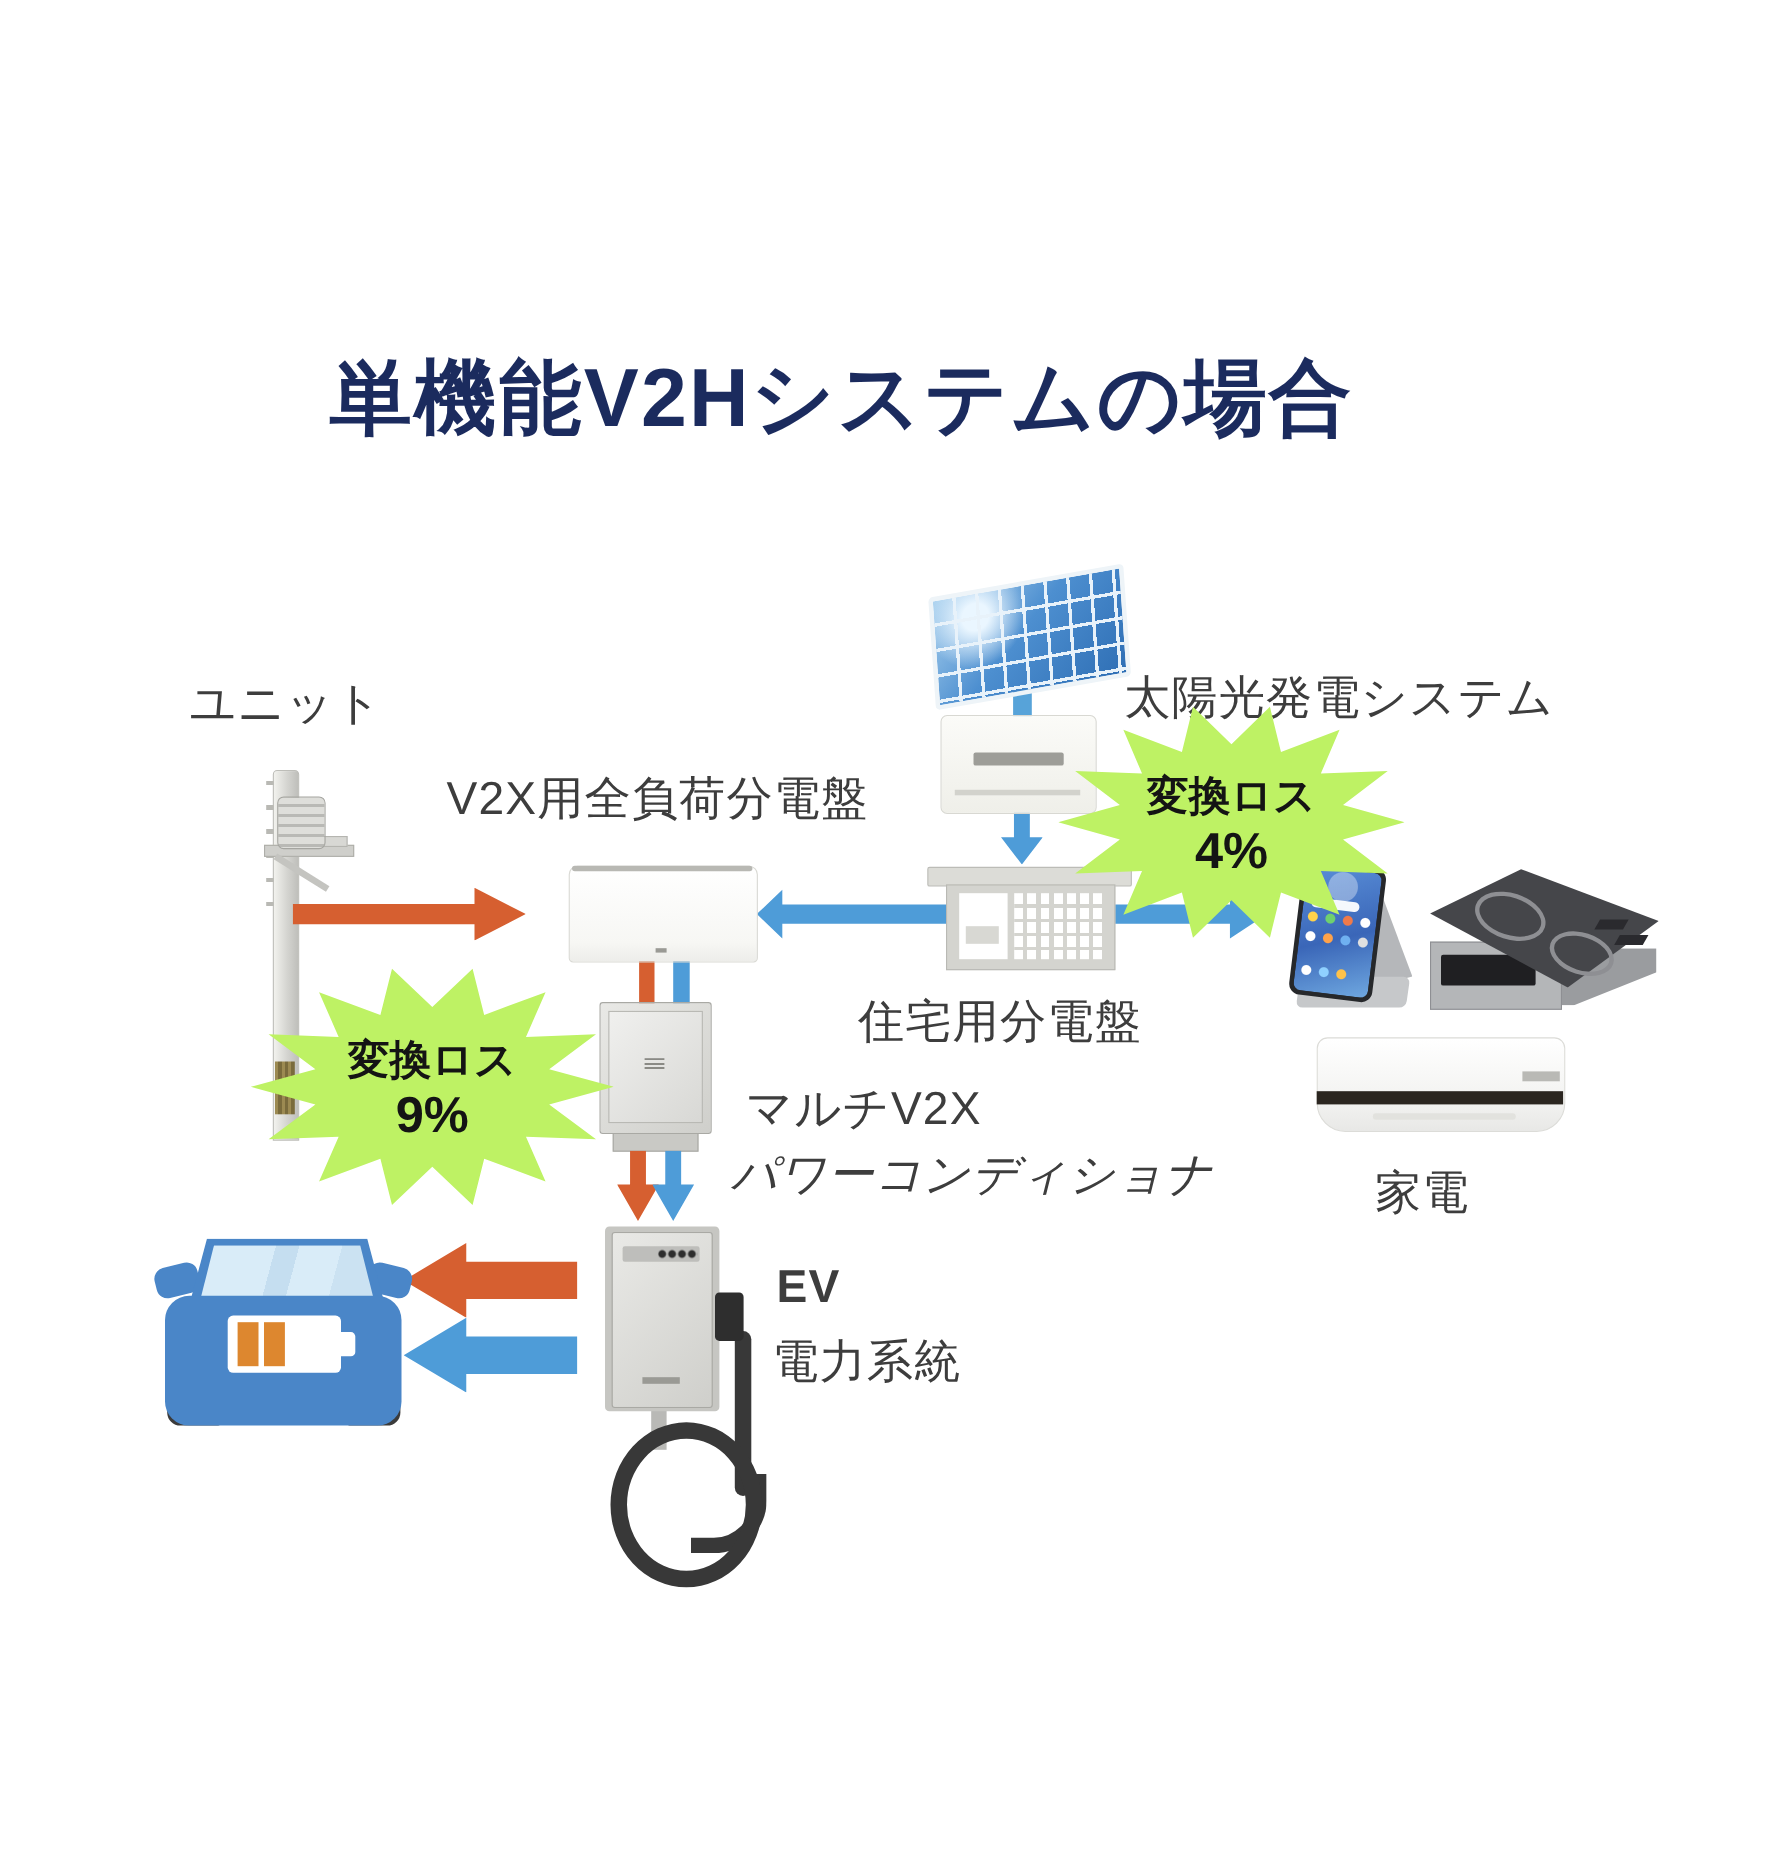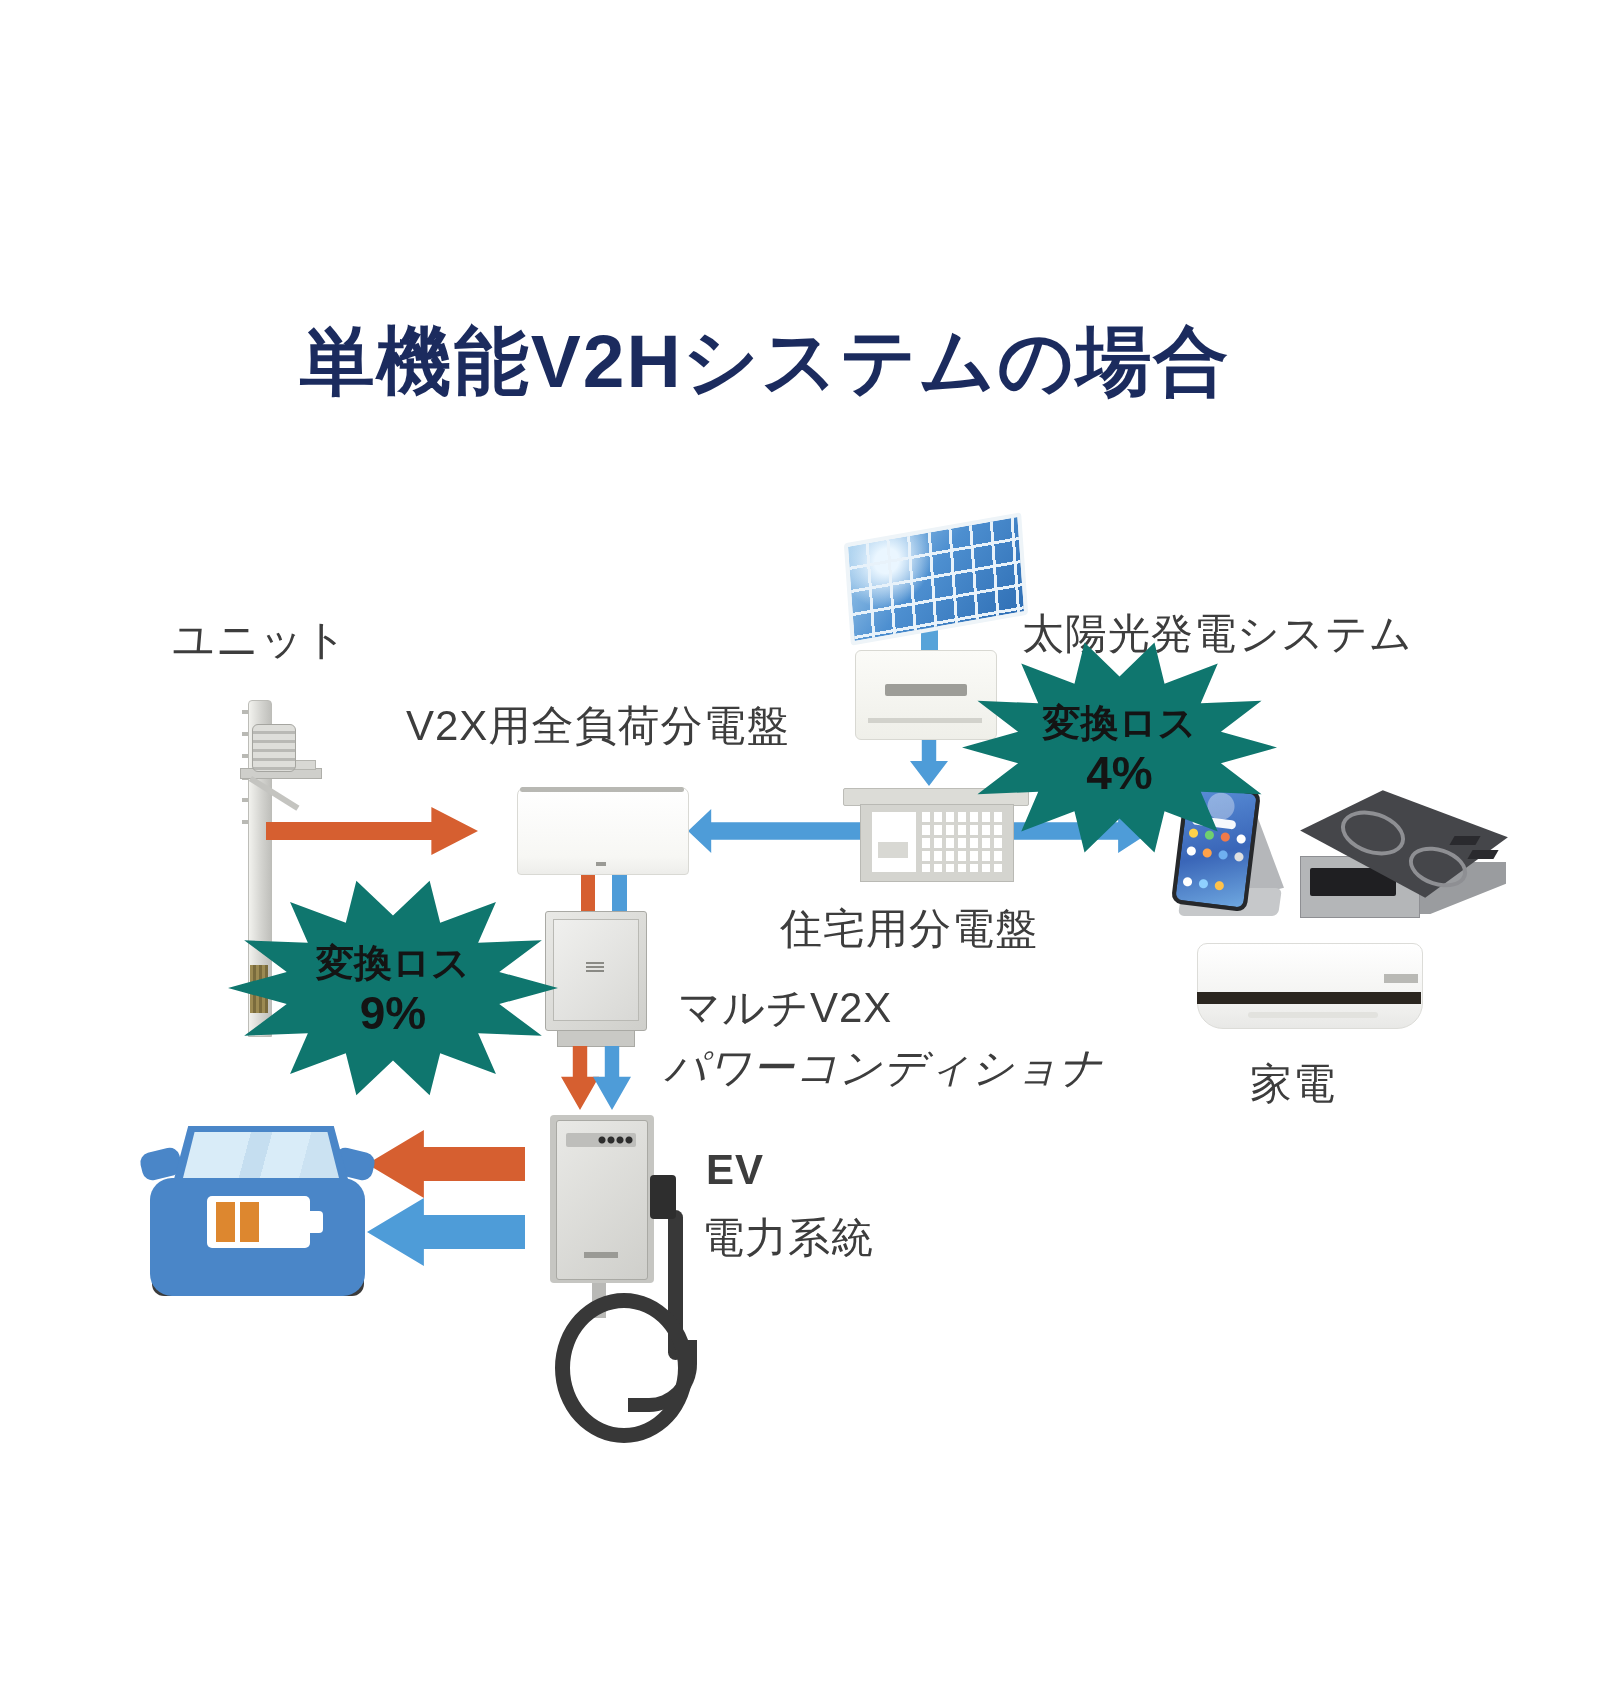--- a/index.html
+++ b/index.html
@@ -4,21 +4,21 @@
 <style>
   html,body{margin:0;padding:0;background:#ffffff;}
   #canvas{position:relative;width:1618px;height:1689px;background:#ffffff;overflow:hidden;
           font-family:"Liberation Sans","DejaVu Sans",sans-serif;}
   .abs{position:absolute;}
   
   .title{left:10px;top:312px;width:1510px;text-align:center;font-size:75px;font-weight:bold;
          color:#1b2b5e;letter-spacing:2px;z-index:6;}
   .lbl{font-size:42px;color:#3d3d3d;letter-spacing:1px;z-index:4;white-space:nowrap;}
   
-  .star{z-index:5;background:#0f766e;display:flex;flex-direction:column;align-items:center;
+  .star{z-index:5;background:#bef264;display:flex;flex-direction:column;align-items:center;
         justify-content:center;text-align:center;
         clip-path:polygon(100% 50%,82.2% 57.3%,95.1% 71.7%,75.8% 70.6%,81.2% 89.1%,64.3% 79.7%,
         61.1% 98.8%,50% 83%,38.9% 98.8%,35.7% 79.7%,18.8% 89.1%,24.2% 70.6%,4.9% 71.7%,
         17.8% 57.3%,0% 50%,17.8% 42.7%,4.9% 28.3%,24.2% 29.4%,18.8% 10.9%,35.7% 20.3%,
         38.9% 1.2%,50% 17%,61.1% 1.2%,64.3% 20.3%,81.2% 10.9%,75.8% 29.4%,95.1% 28.3%,82.2% 42.7%);}
   .star .l1{font-size:38px;font-weight:bold;color:#141414;}
   .star .l2{font-size:46px;font-weight:bold;color:#141414;line-height:1.05;}
   
   .ar{z-index:2;}
   .orange{background:#d65f30;}

